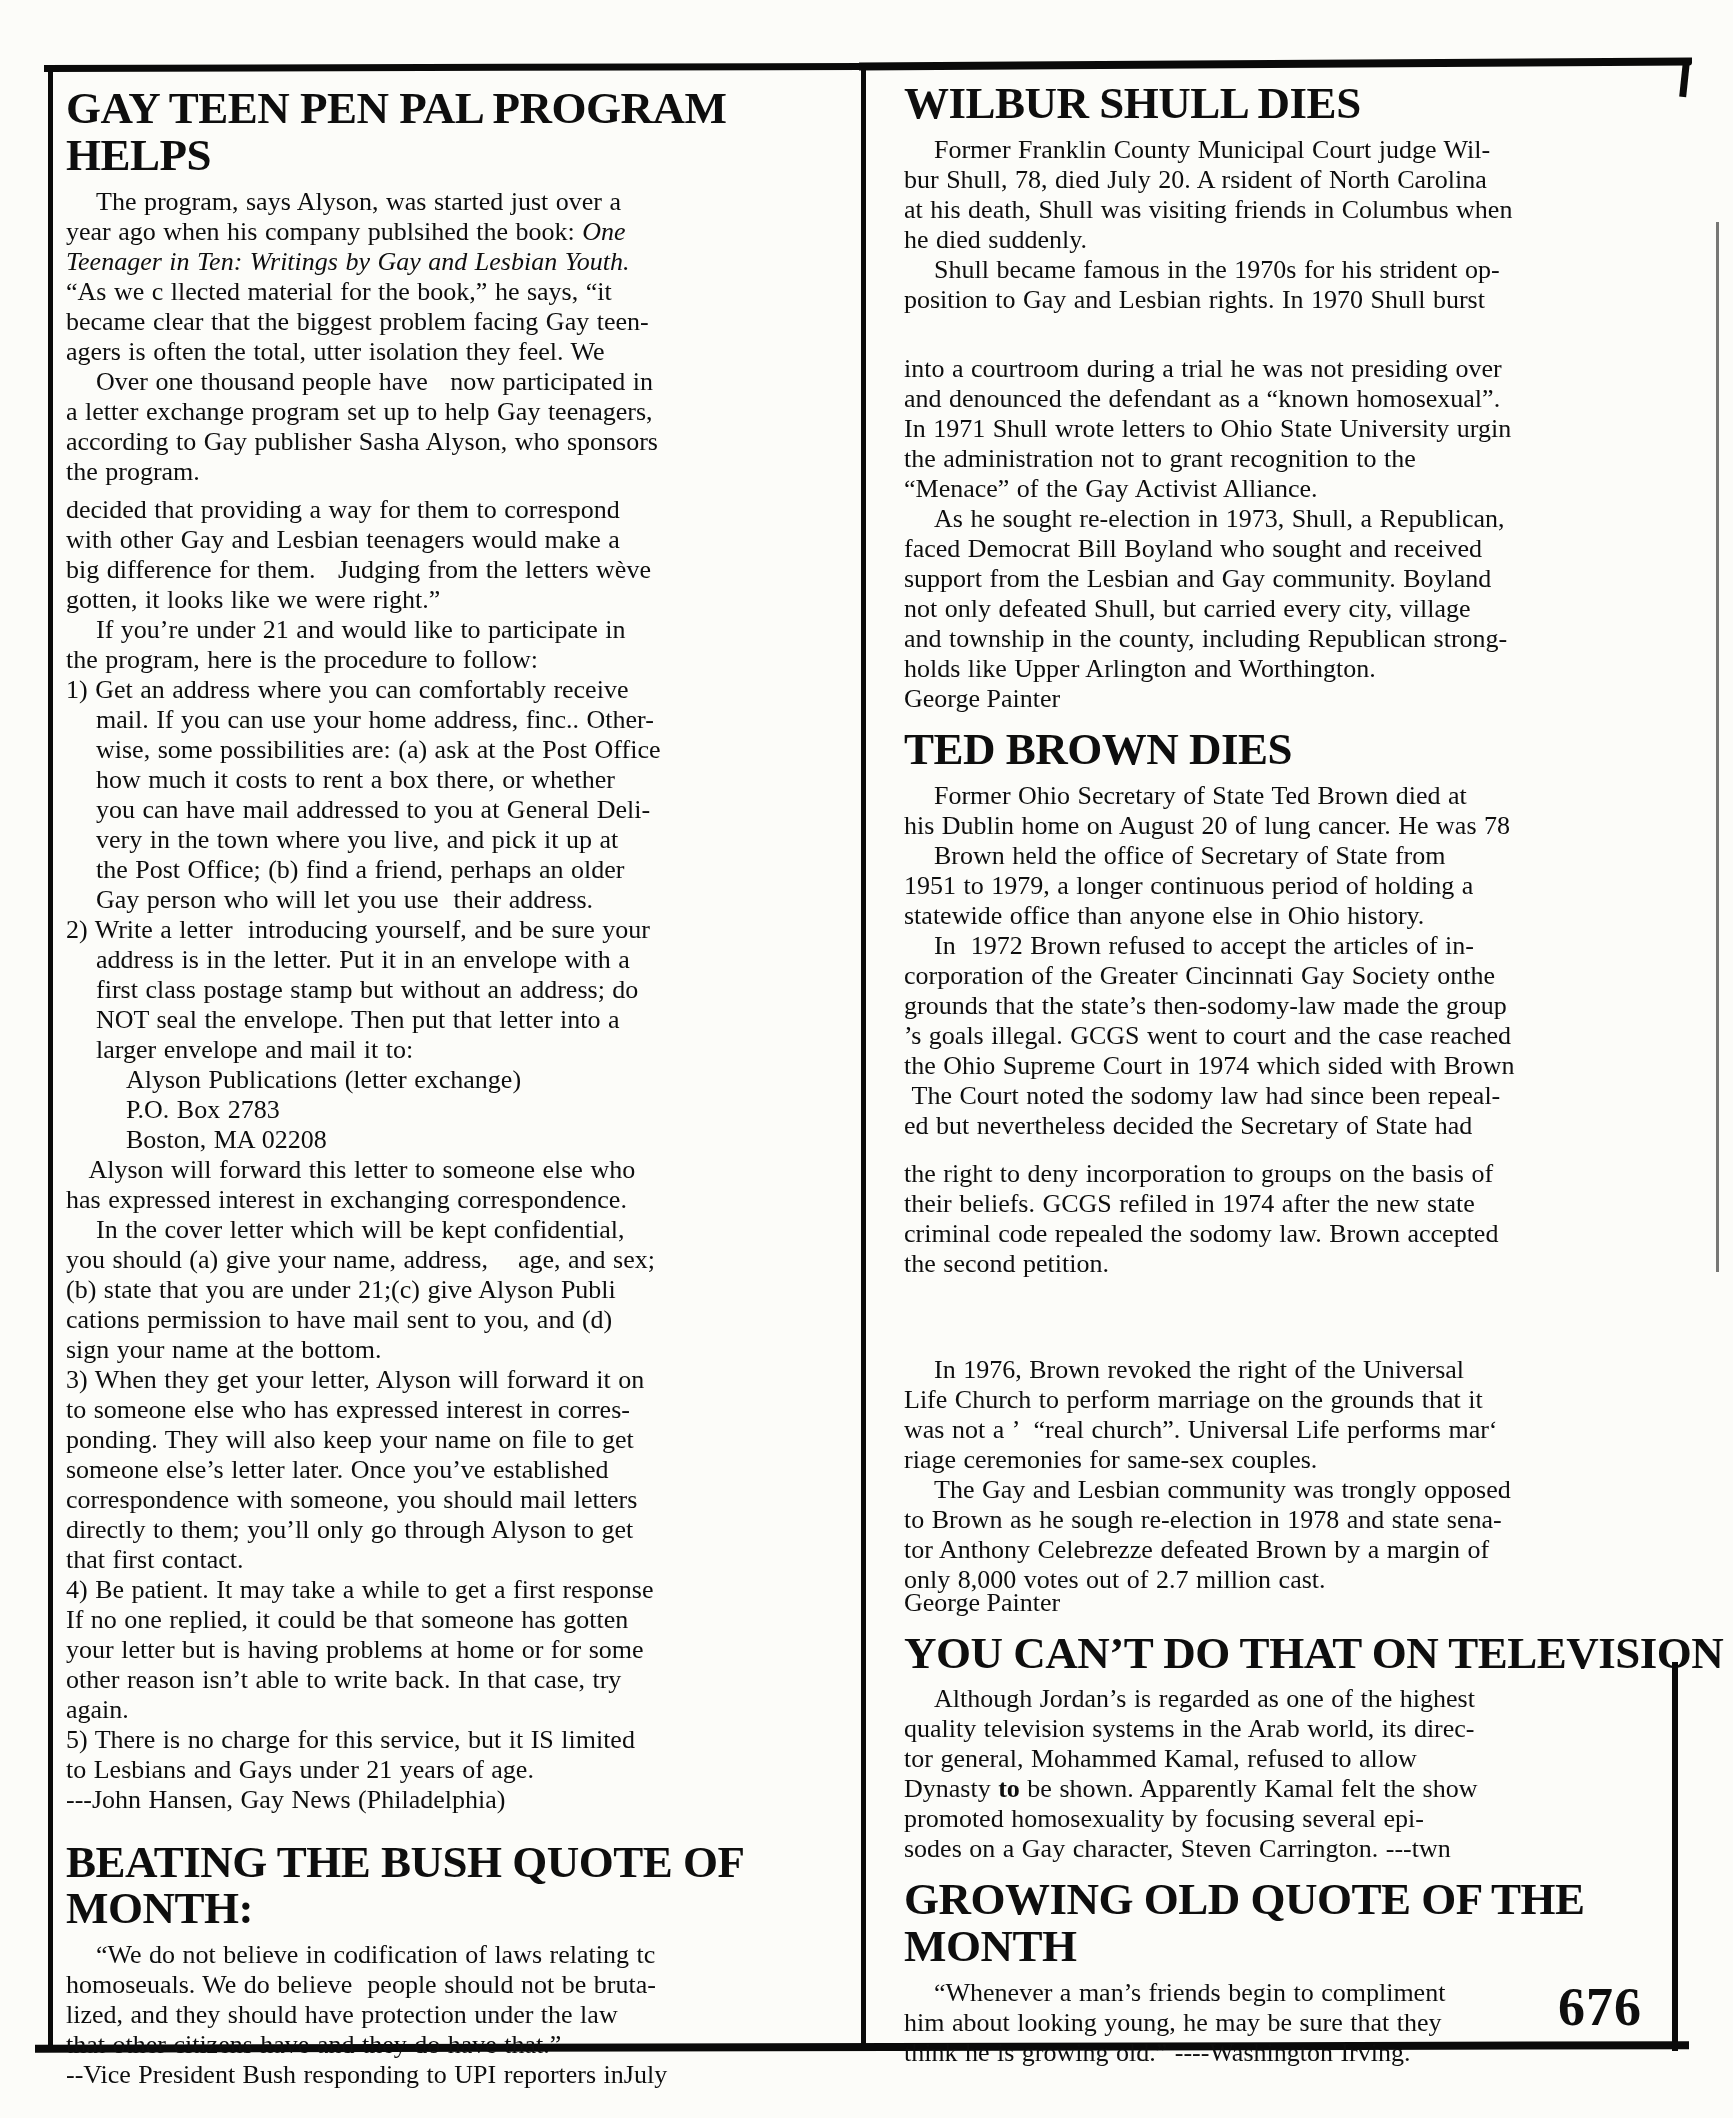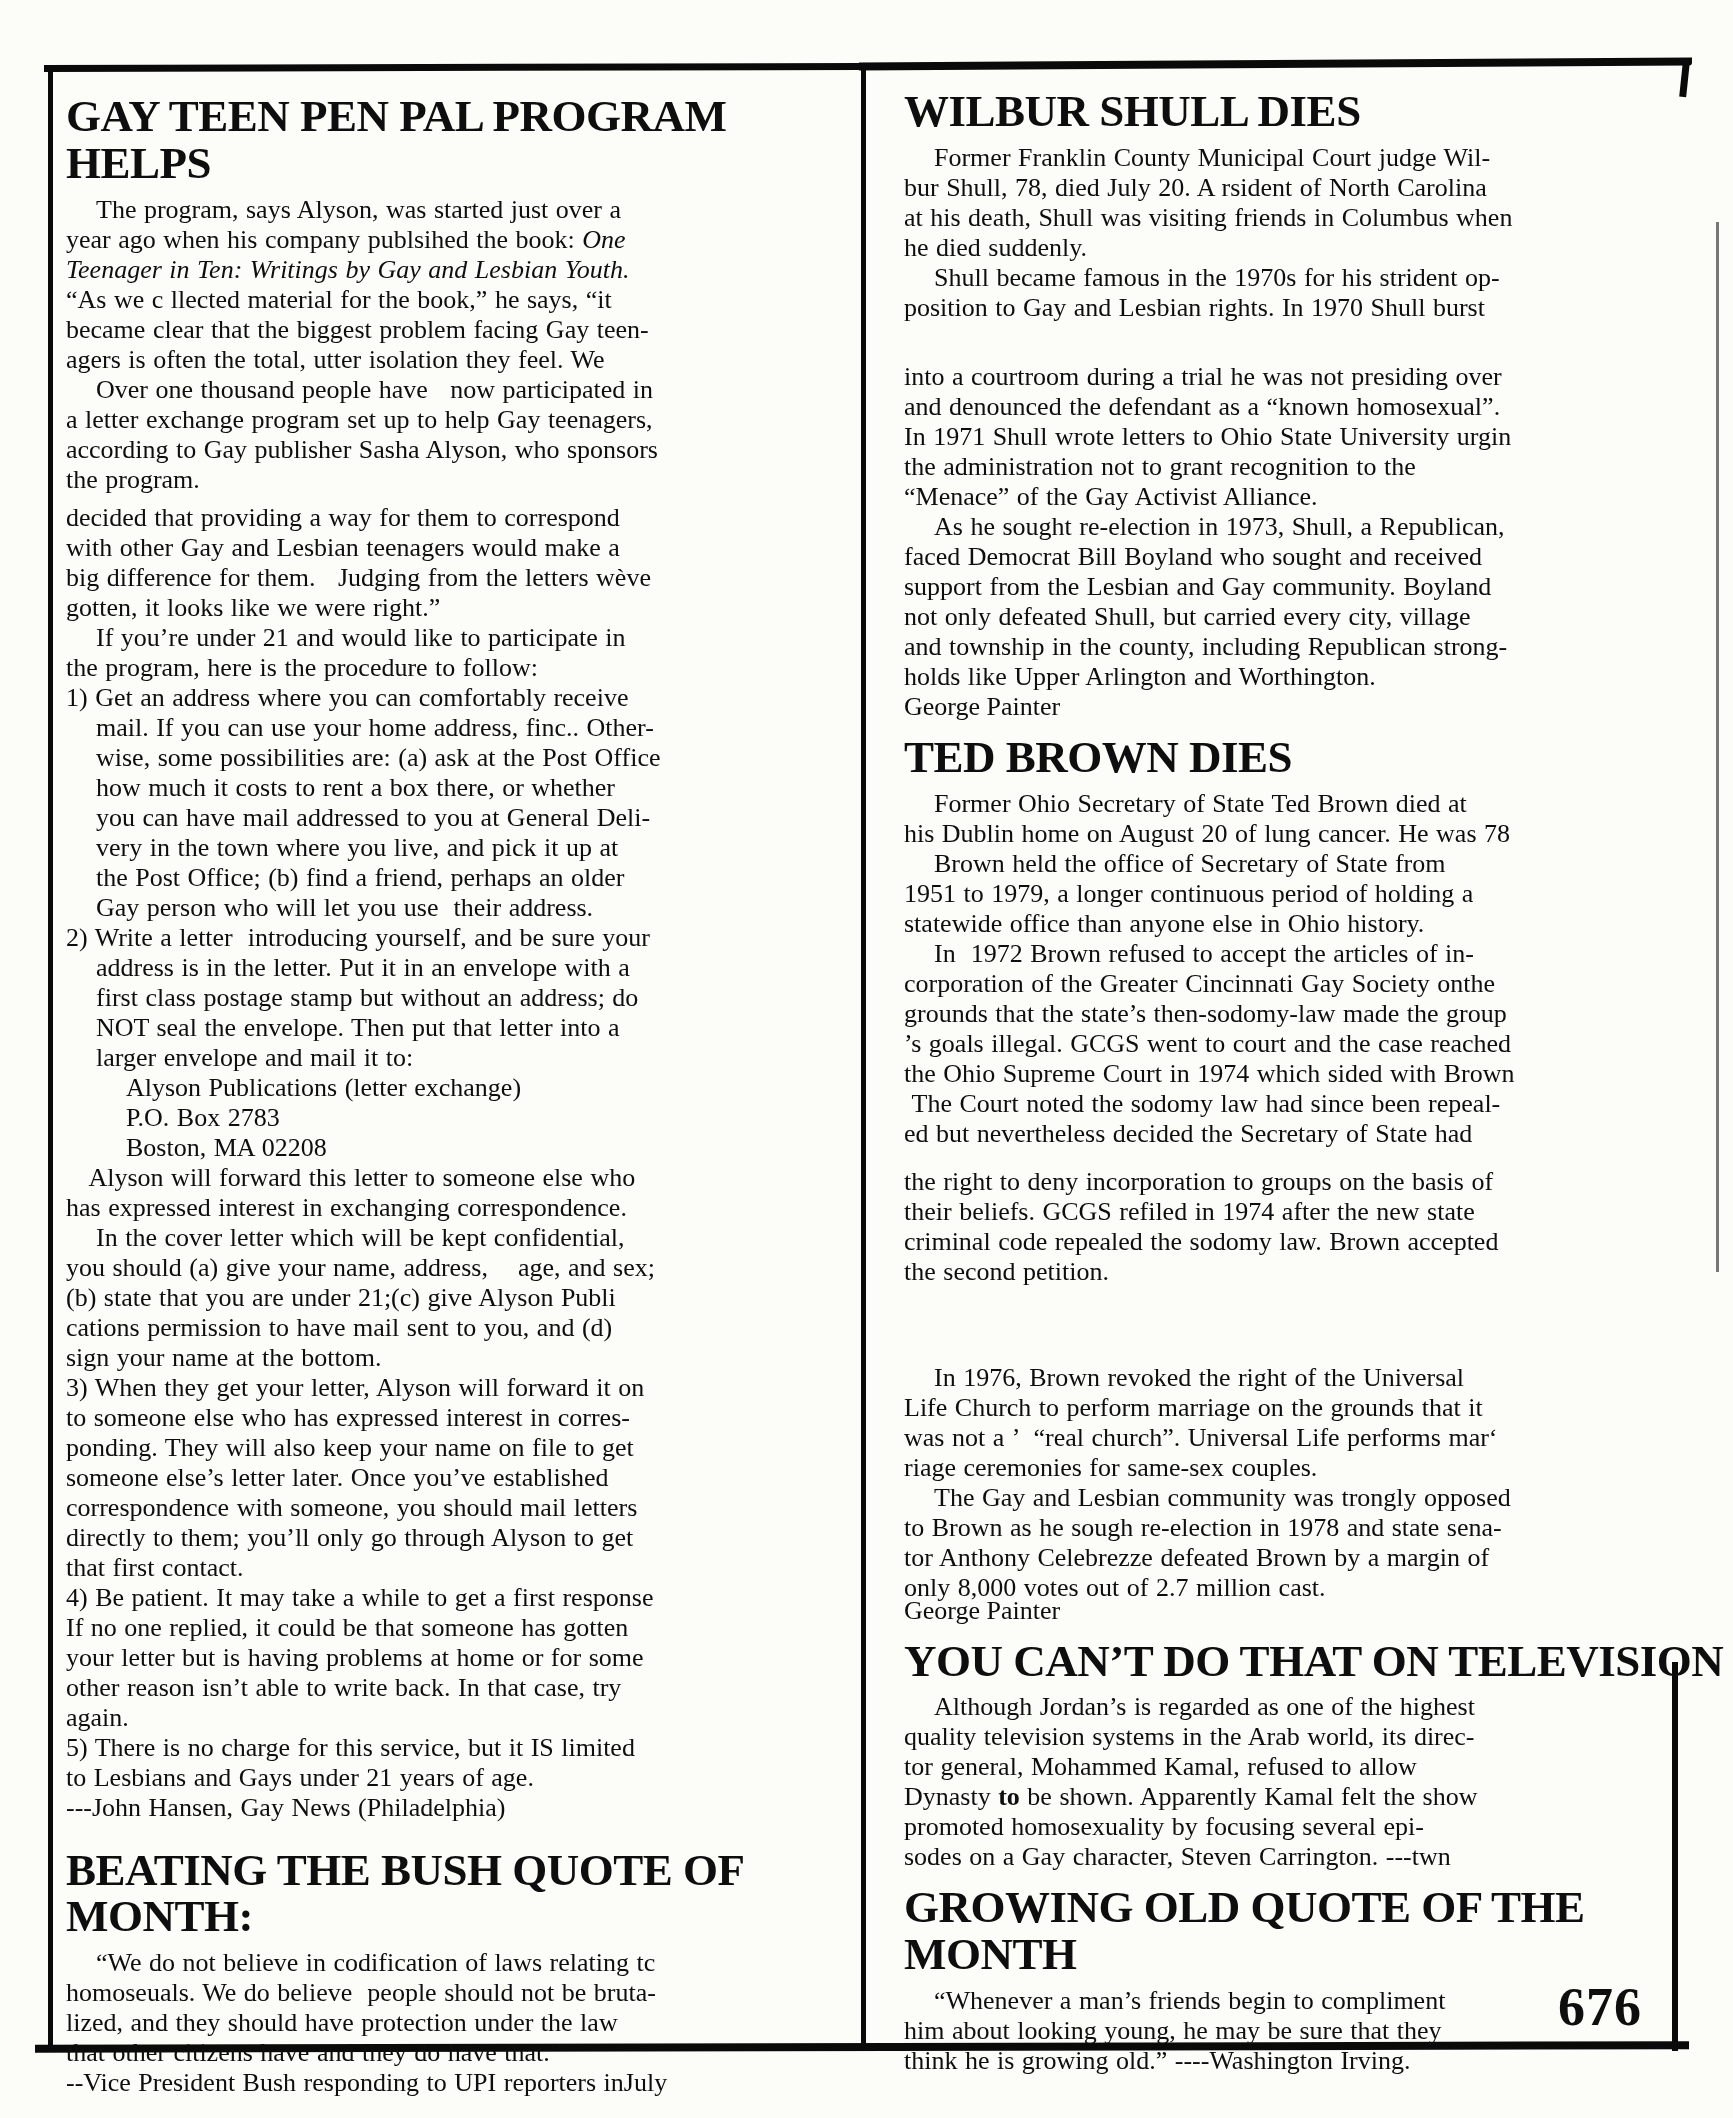--- a/index.html
+++ b/index.html
@@ -9,21 +9,21 @@
     font-family:"Liberation Serif","DejaVu Serif",serif;
   }
   .rule{position:absolute;background:#0a0a0a;}
   .col{position:absolute;}
   .col-left{left:66px;top:77px;width:793px;}
   .col-right{left:904px;top:72px;width:838px;}
   .heading{
     font-size:45px;line-height:1.04;font-weight:700;letter-spacing:-0.5px;
     margin:12px 0 8px 0;white-space:pre-wrap;
   }
-  .heading.first{margin-top:16px;}
+  .heading.first{margin-top:8px;}
   .para{
     font-size:26px;line-height:30px;white-space:pre-wrap;margin:0;
     word-spacing:1px;
   }
   .signature{
     font-size:26px;line-height:30px;text-align:left;
     white-space:pre-wrap;
   }
   .page-number{
     position:absolute;left:1558px;top:1976px;

